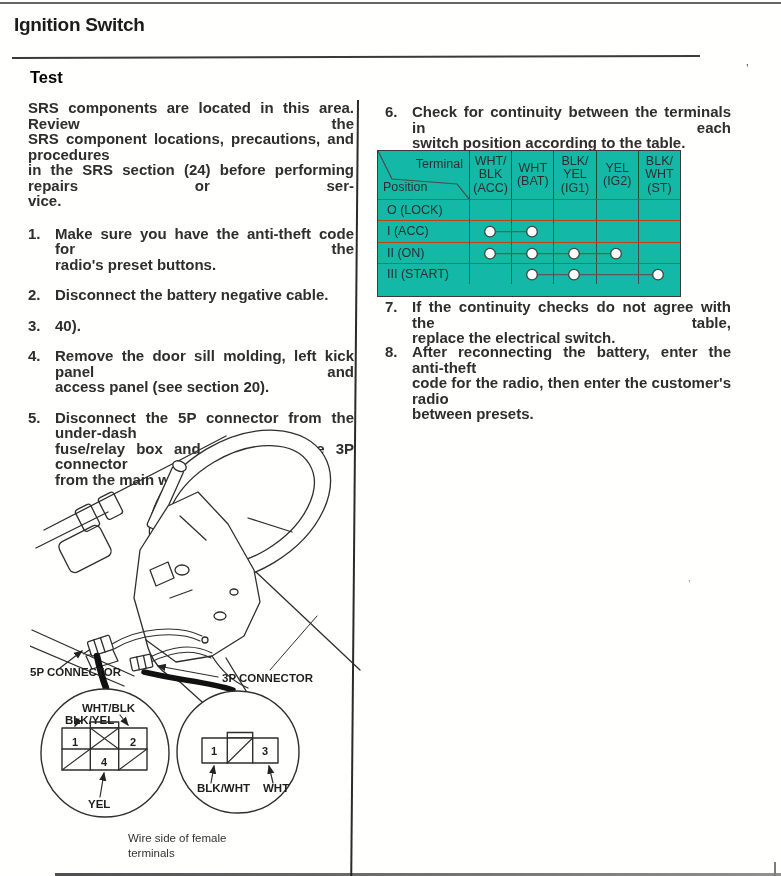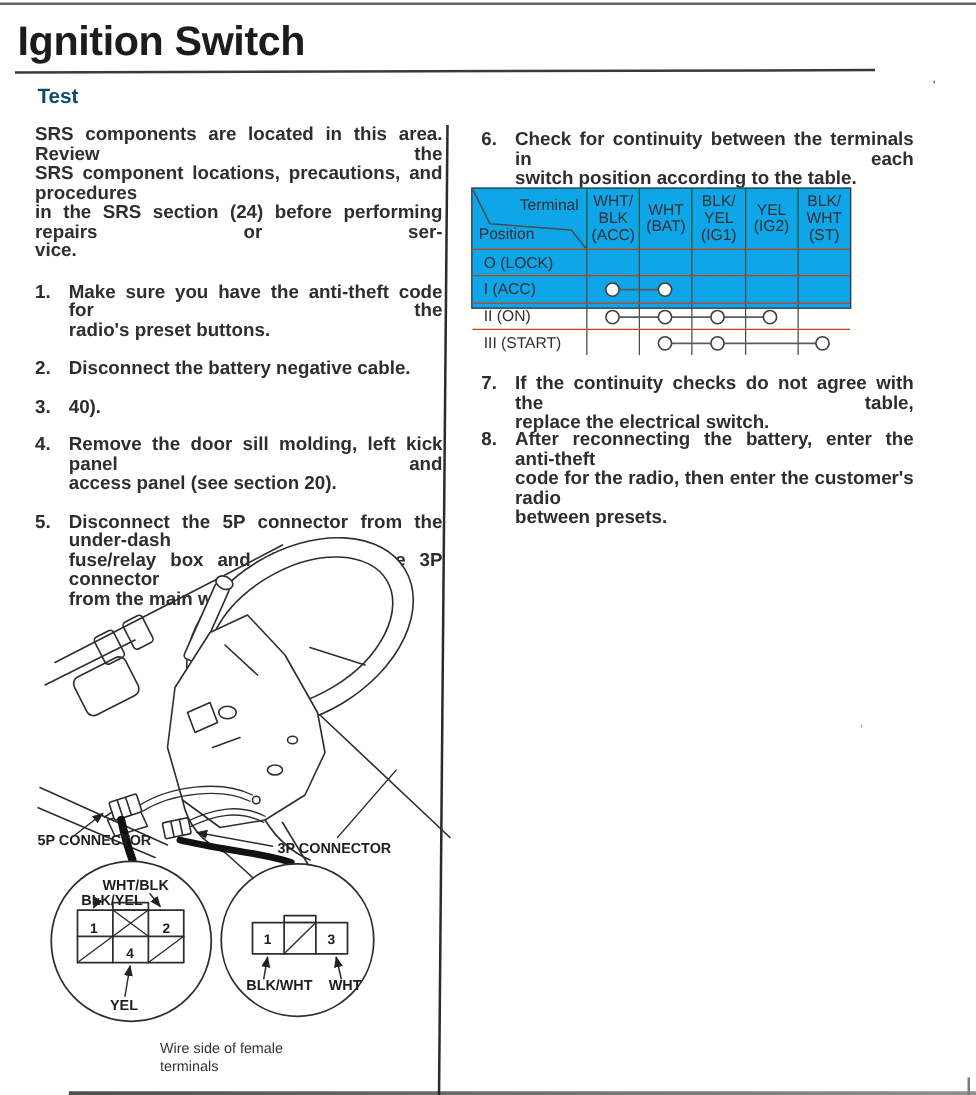--- a/index.html
+++ b/index.html
@@ -2,45 +2,45 @@
 <html><head>
 <meta charset="utf-8">
 <style>
   html,body{margin:0;padding:0;background:#e8e8e8;}
   .page{
     position:relative;width:781px;height:876px;background:#fffffe;
     font-family:"Liberation Sans",sans-serif;color:#2e2e2e;overflow:hidden;
     margin:0 auto;
   }
   .hairline-top{position:absolute;left:0;top:2px;width:781px;height:1.5px;background:#4a4a4a;opacity:.85;}
-  .page-title{position:absolute;left:14px;top:14px;font-size:33px;font-weight:bold;letter-spacing:-0.3px;color:#1c1c1c;}
+  .page-title{position:absolute;left:14px;top:14px;font-size:19px;font-weight:bold;letter-spacing:-0.3px;color:#1c1c1c;}
   .title-rule{position:absolute;left:12px;top:56px;width:688px;height:2px;background:#3a3a3a;transform:rotate(-0.15deg);}
-  .section-title{position:absolute;left:30px;top:68px;font-size:16.5px;font-weight:bold;color:#0c4a6e;}
+  .section-title{position:absolute;left:30px;top:68px;font-size:16.5px;font-weight:bold;color:#000000;}
   .stray-mark{position:absolute;font-size:12px;color:#555;}
   .stray-top{left:746px;top:62px;}
   .stray-mid{left:688px;top:578px;color:#999;font-size:11px;}
   .col-divider{position:absolute;left:357px;top:100px;width:1.6px;height:778px;background:#2b2b2b;transform:rotate(0.5deg);transform-origin:top center;}
 
   .textcol{position:absolute;font-size:15px;line-height:15.5px;font-weight:bold;}
   .left-col{left:28px;top:100px;width:326px;}
   .step6{left:385px;top:104px;width:346px;}
   .step7{left:385px;top:299px;width:346px;}
   .step8{left:385px;top:344px;width:346px;}
   .intro{margin-bottom:17px;}
   .step{display:flex;margin-bottom:15px;}
   .step:last-child{margin-bottom:0;}
   .step .num{width:27px;flex:0 0 27px;}
   .step .stext{flex:1;}
   .jline{text-align:justify;text-align-last:justify;}
   .jline.last{text-align-last:left;}
 
   
   .ctable{
-    position:absolute;left:377px;top:150px;width:304px;height:97px;
-    border:1.5px solid #3a3a3a;box-sizing:border-box;font-size:12.5px;background:#0ea5e9;
+    position:absolute;left:377px;top:150px;width:304px;height:147px;
+    border:1.5px solid #3a3a3a;box-sizing:border-box;font-size:12.5px;background:#14b8a6;
   }
   .thead{display:flex;height:48px;box-sizing:border-box;}
   .tcorner{position:relative;width:91px;flex:0 0 91px;box-sizing:border-box;}
   .tcorner svg{position:absolute;left:0;top:0;}
   .tcorner .c-top{position:absolute;right:6px;top:6px;}
   .tcorner .c-bottom{position:absolute;left:5px;bottom:5px;}
   .thcell{
     flex:1;border-left:1px solid #14532d;box-sizing:border-box;
     display:flex;flex-direction:column;justify-content:center;align-items:center;
     line-height:13.5px;text-align:center;

